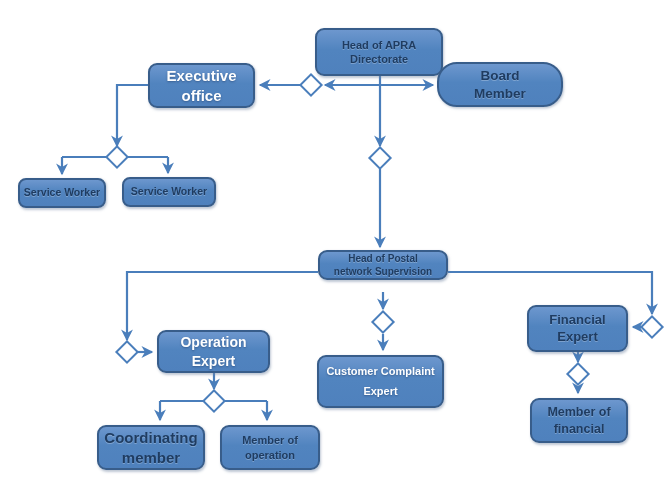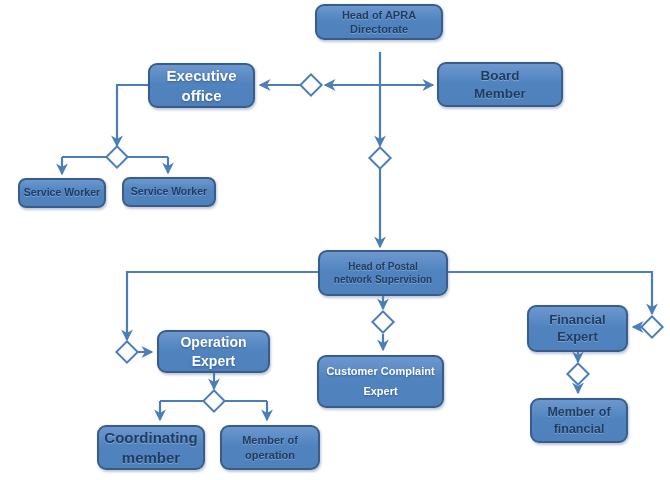--- a/index.html
+++ b/index.html
@@ -12,26 +12,26 @@
     position:absolute;display:flex;flex-direction:column;align-items:center;justify-content:center;
     border:2px solid #385d8a;border-radius:9px;
     background:linear-gradient(180deg,#6d97ce 0%,#5184bf 45%,#4f81bd 100%);
     font-weight:bold;text-align:center;color:#1f3c61;line-height:1.3;
     box-shadow:1px 1.5px 2.5px rgba(110,130,160,0.45);
     text-shadow:0 1px 0 rgba(255,255,255,0.25);
     box-sizing:border-box;padding:2px 3px;
   }
   .node.light{color:#ffffff;text-shadow:0 1px 2px rgba(25,55,100,0.5);justify-content:center;}
   .node span{display:block;}
-  #n-head-apra {left:315px;top:4px; width:128px;height:36px;font-size:11px;}
+  #n-head-apra {left:315px;top:28px; width:128px;height:48px;font-size:11px;}
   #n-exec      {left:148px;top:63px; width:107px;height:45px;font-size:15px;}
-  #n-board     {left:437px;top:62px; width:126px;height:45px;font-size:13.5px;}
+  #n-board     {left:437px;top:62px; width:126px;height:45px;font-size:13.5px;border-radius:20px;}
   #n-sw1       {left:18px; top:178px;width:88px; height:30px;font-size:10.5px;border-radius:8px;}
   #n-sw2       {left:122px;top:177px;width:94px; height:30px;font-size:10.5px;border-radius:8px;}
-  #n-postal    {left:318px;top:250px;width:130px;height:46px;font-size:10px;}
+  #n-postal    {left:318px;top:250px;width:130px;height:30px;font-size:10px;}
   #n-opex      {left:157px;top:330px;width:113px;height:43px;font-size:14px;}
   #n-cust      {left:317px;top:355px;width:127px;height:53px;font-size:11px;justify-content:space-evenly;}
   #n-finex     {left:527px;top:305px;width:101px;height:47px;font-size:13px;}
   #n-memfin    {left:530px;top:398px;width:98px; height:45px;font-size:12.5px;}
   #n-coord     {left:97px; top:425px;width:108px;height:45px;font-size:15px;}
   #n-memop     {left:220px;top:425px;width:100px;height:45px;font-size:11px;}
 </style>
 </head>
 <body>
 

